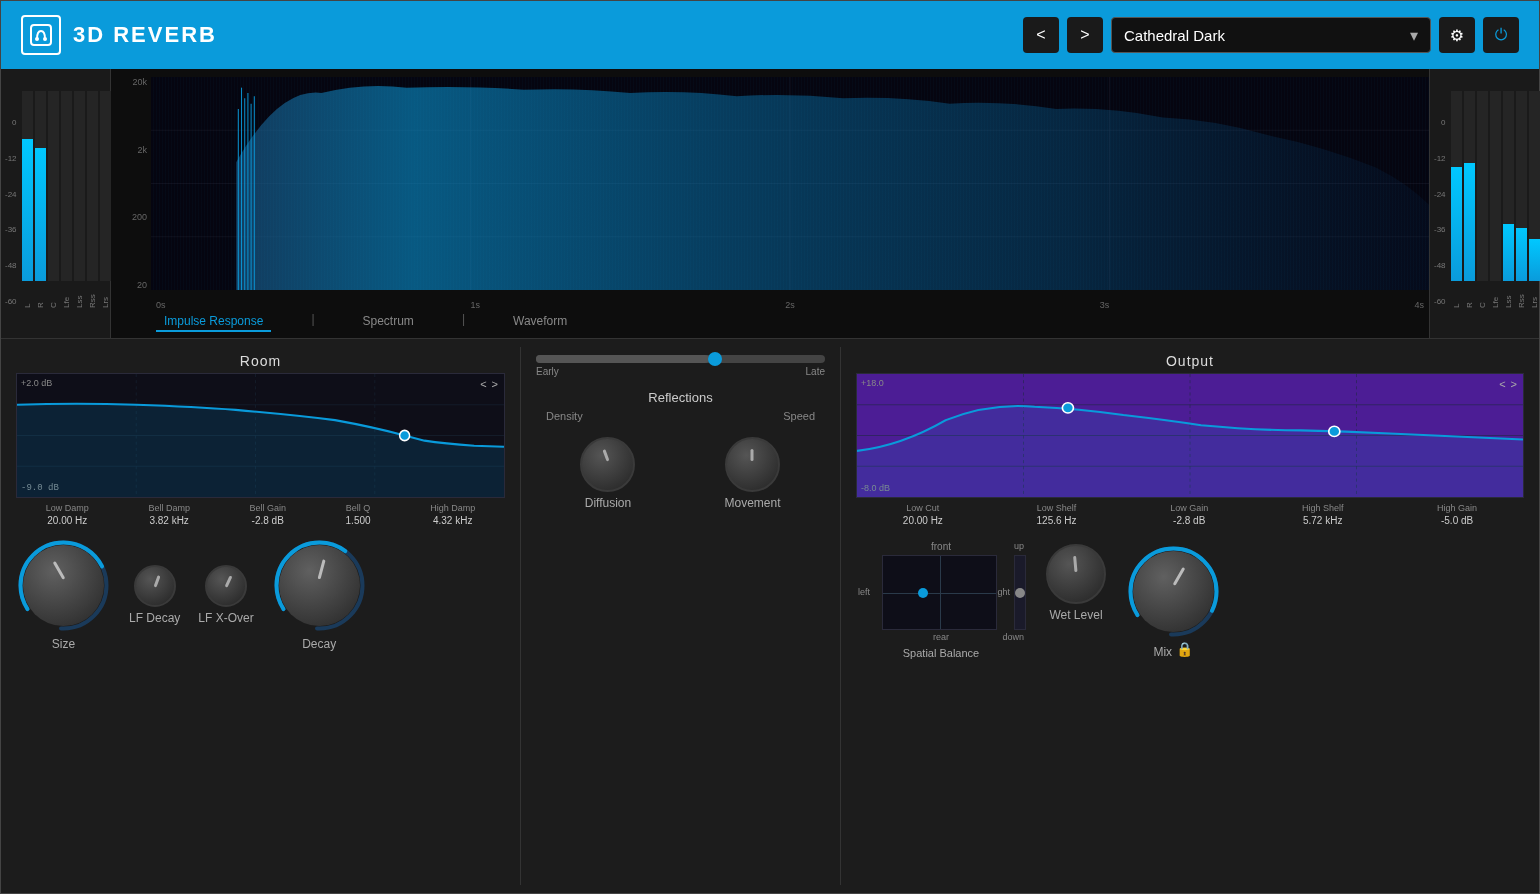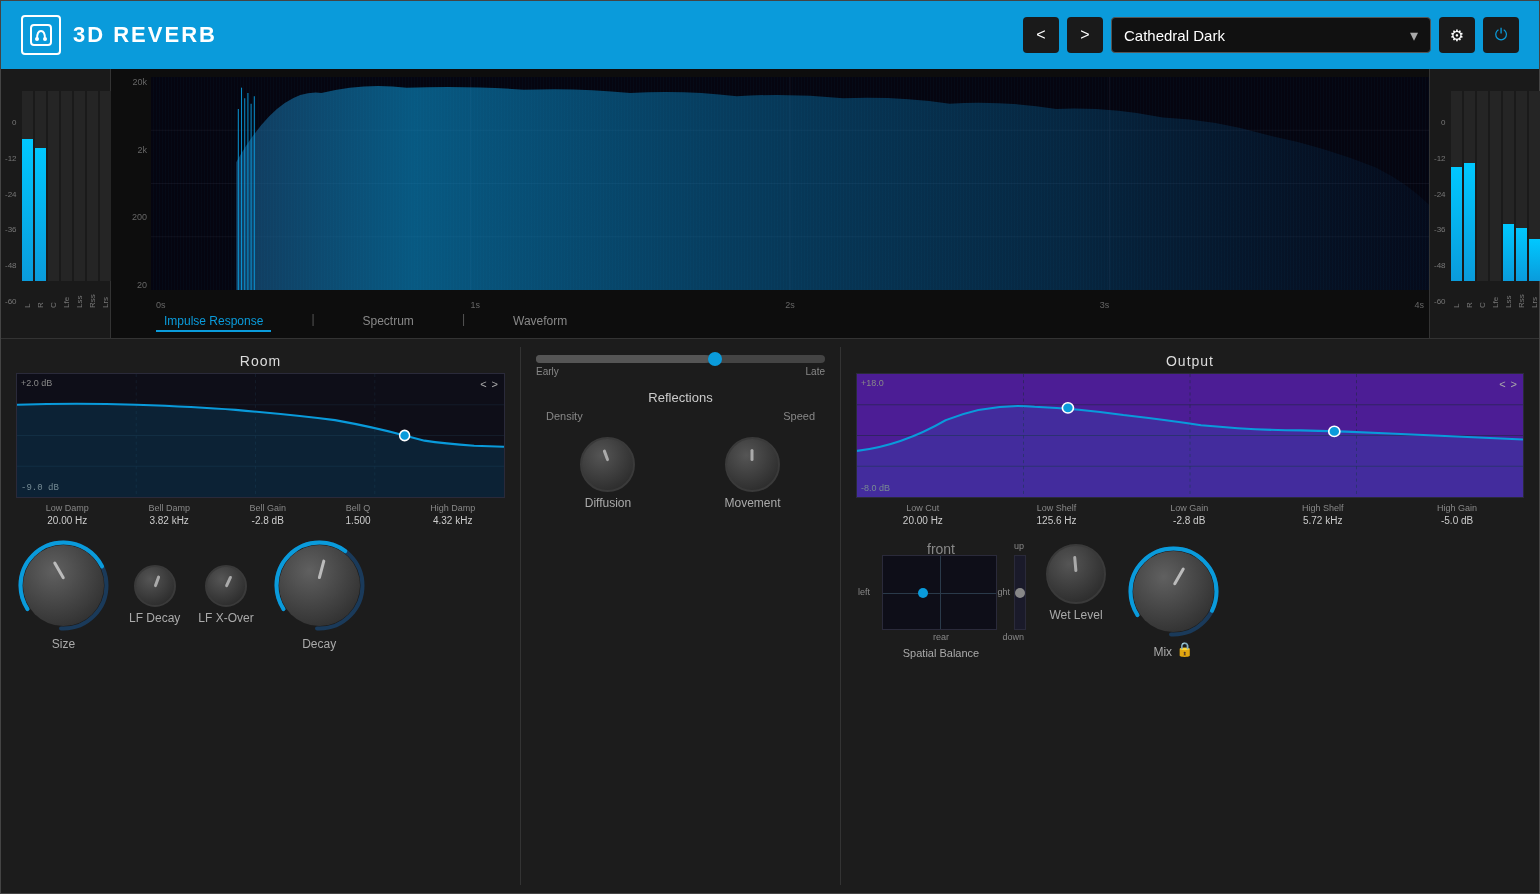--- a/index.html
+++ b/index.html
@@ -836,21 +836,21 @@
           <span class="param-name">High Gain</span>
           <span class="param-val">-5.0 dB</span>
         </div>
       </div>
 
       <div style="display:flex;align-items:flex-start;gap:20px;margin-top:5px;">
 
         <div style="display:flex;flex-direction:column;align-items:center;">
           <div style="position:relative;width:170px;height:105px;">
 
-            <span style="position:absolute;top:2px;left:50%;transform:translateX(-50%);font-size:14px;color:#888;">front</span>
+            <span style="position:absolute;top:2px;left:50%;transform:translateX(-50%);font-size:10px;color:#888;">front</span>
             <span style="position:absolute;bottom:2px;left:50%;transform:translateX(-50%);font-size:9px;color:#888;">rear</span>
             <span style="position:absolute;top:50%;left:2px;transform:translateY(-50%);font-size:9px;color:#888;">left</span>
             <span style="position:absolute;top:50%;right:16px;transform:translateY(-50%);font-size:9px;color:#888;">right</span>
             <span style="position:absolute;top:2px;right:2px;font-size:9px;color:#888;">up</span>
             <span style="position:absolute;bottom:2px;right:2px;font-size:9px;color:#888;">down</span>
 
             <div style="position:absolute;top:16px;left:26px;width:115px;height:75px;background:#0e0e18;border:1px solid #2a2a3a;">
 
               <div style="position:absolute;top:50%;left:0;right:0;height:1px;background:#2a3a4a;"></div>
               <div style="position:absolute;left:50%;top:0;bottom:0;width:1px;background:#2a3a4a;"></div>

